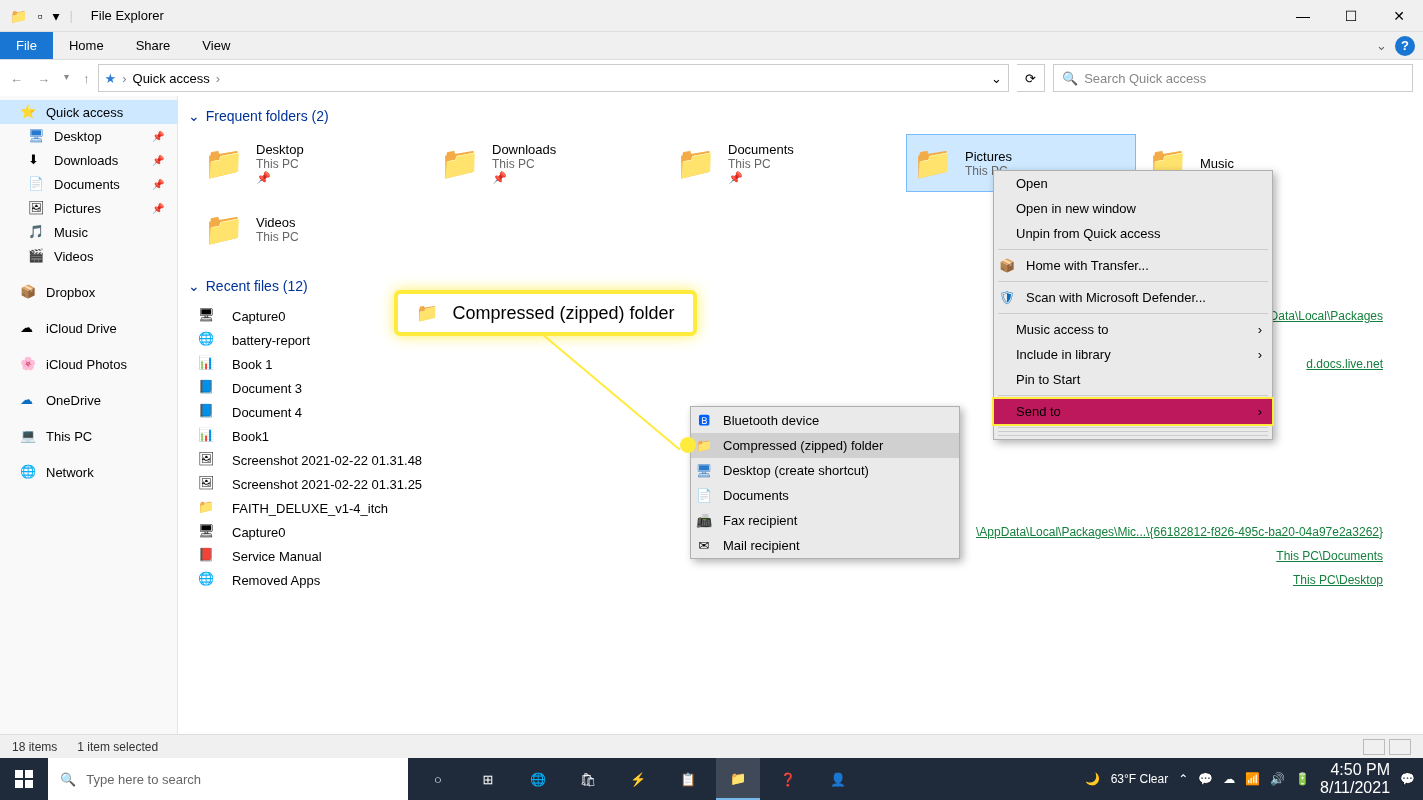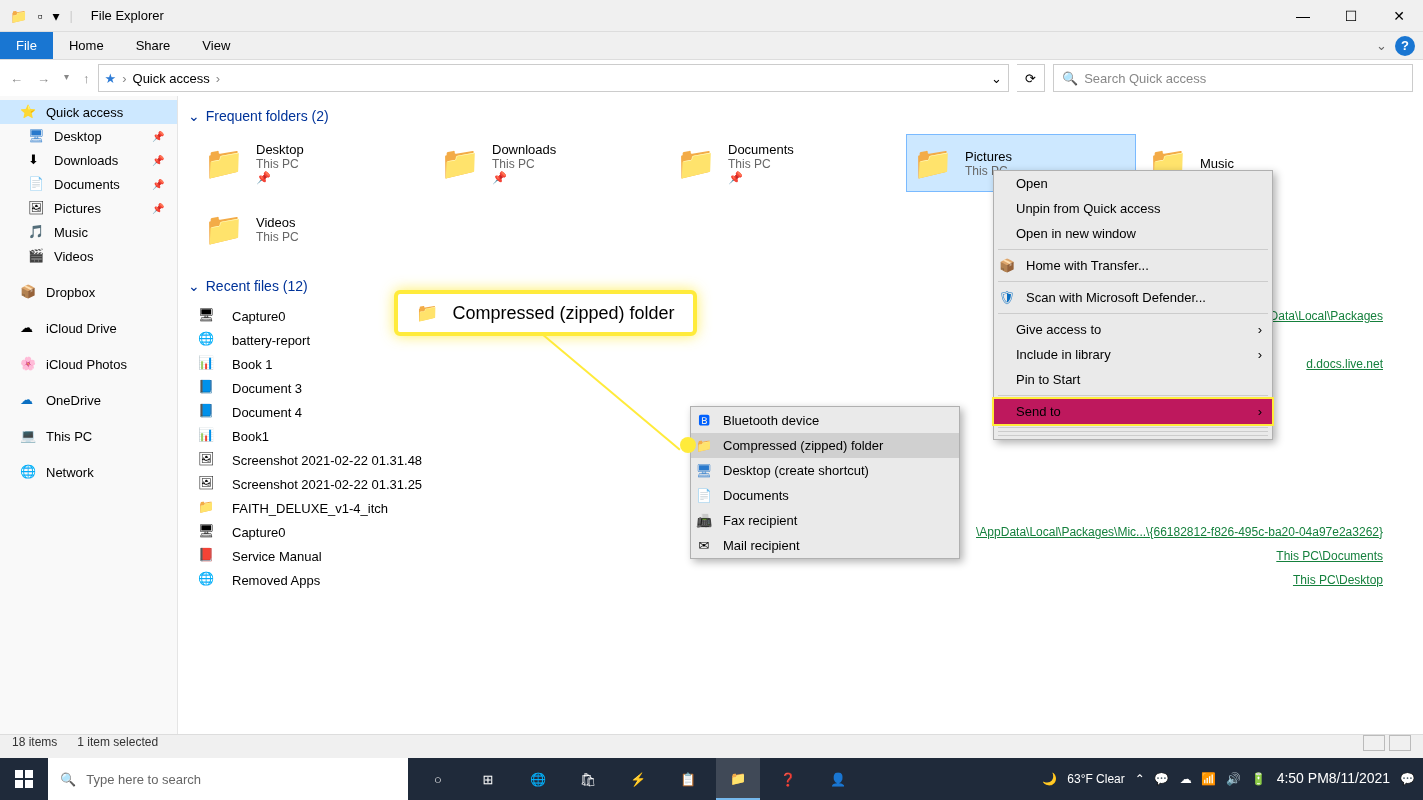--- a/index.html
+++ b/index.html
@@ -33,32 +33,32 @@
 .folders-grid { display: flex; flex-wrap: wrap; padding: 6px 20px; gap: 8px 6px; }
 .folder-item { width: 230px; height: 58px; display: flex; align-items: center; gap: 10px; padding: 4px; }
 .folder-item.selected { background: #cde8ff; border: 1px solid #7abaff; }
 .folder-icon { width: 44px; height: 44px; display: flex; align-items: center; justify-content: center; font-size: 32px; }
 .folder-text { display: flex; flex-direction: column; font-size: 13px; }
 .folder-text .sub { color: #666; font-size: 12px; }
 .files-list { padding: 6px 20px; }
 .file-row { display: flex; align-items: center; padding: 3px 0; gap: 14px; font-size: 13px; }
 .file-icon { width: 20px; height: 18px; display: inline-block; }
 .file-path { margin-left: auto; color: #15803d; font-size: 12px; padding-right: 20px; text-decoration: underline; }
-.statusbar { height: 24px; border-top: 1px solid #ddd; display: flex; padding: 0 12px; font-size: 12px; color: #333; gap: 20px; background: #f0f0f0; }
+.statusbar { height: 24px; border-top: 1px solid #ddd; display: flex; align-items: center; padding: 0 12px; font-size: 12px; color: #333; gap: 20px; background: #f0f0f0; }
 .statusbar .views { margin-left: auto; display: flex; gap: 4px; }
 .view-btn { width: 22px; height: 16px; border: 1px solid #bbb; }
 .taskbar { position: absolute; bottom: 0; left: 0; right: 0; height: 42px; background: #1f2a3a; display: flex; align-items: center; color: #fff; }
 .start-btn { width: 48px; height: 42px; display: flex; align-items: center; justify-content: center; }
 .start-btn svg { fill: #fff; }
 .tb-search { height: 42px; width: 360px; background: #fff; color: #666; display: flex; align-items: center; padding: 0 12px; gap: 10px; }
 .tb-icons { display: flex; gap: 6px; padding-left: 8px; align-items: center; height: 42px; }
 .tb-icon { width: 44px; height: 42px; display: flex; align-items: center; justify-content: center; }
 .tb-icon.active { background: rgba(255,255,255,0.15); border-bottom: 2px solid #76b9ed; }
 .tray { margin-left: auto; display: flex; align-items: center; gap: 10px; padding-right: 8px; font-size: 12px; }
-.tray-time { display: flex; flex-direction: row; align-items: flex-start; line-height: 1.1; font-size: 14px; }
+.tray-time { display: flex; flex-direction: column; align-items: flex-end; line-height: 1.1; font-size: 16px; }
 .context-menu { position: absolute; background: #eaeaea; border: 1px solid #b0b0b0; box-shadow: 3px 3px 8px rgba(0,0,0,0.3); font-size: 13px; z-index: 100; }
 .ctx-item { padding: 5px 22px; display: flex; align-items: center; gap: 10px; position: relative; }
 .ctx-item.highlight { background: #be185d; outline: 2px solid #ffeb3b; }
 .ctx-item.hover { background: #d0d0d0; }
 .ctx-sep { border-top: 1px solid #ccc; margin: 3px 4px; }
 .ctx-arrow { position: absolute; right: 10px; }
 .ctx-icon { width: 18px; text-align: center; margin-left: -18px; }
 .submenu { left: 690px; top: 406px; width: 270px; }
 .mainmenu { left: 962px; top: 170px; width: 280px; margin-left: 31px; }
 .callout { position: absolute; left: 394px; top: 290px; background: #fff; border: 4px solid #ffeb3b; box-shadow: 0 0 14px rgba(255,235,59,0.8); border-radius: 6px; padding: 8px 18px; display: flex; align-items: center; gap: 14px; font-size: 18px; font-weight: 500; z-index: 200; }
@@ -308,38 +308,38 @@
       <div class="view-btn"></div>
     </div>
   </div>
 </div>
 
 <div class="context-menu mainmenu">
   <div class="ctx-item">
       <span>Open</span>
     </div>
   <div class="ctx-item">
+      <span>Open in new window</span>
+    </div>
+  <div class="ctx-item">
       <span>Unpin from Quick access</span>
-    </div>
-  <div class="ctx-item">
-      <span>Open in new window</span>
     </div>
   <div class="ctx-sep"></div>
   <div class="ctx-item">
       <span class="ctx-icon" style="color:#0061fe;">📦</span>
       <span>Home with Transfer...</span>
     </div>
   <div class="ctx-sep"></div>
   <div class="ctx-item">
       <span class="ctx-icon" style="color:#0a6fc2;">🛡</span>
       <span>Scan with Microsoft Defender...</span>
     </div>
   <div class="ctx-sep"></div>
   <div class="ctx-item">
-      <span>Give access to</span>
+      <span>Music access to</span>
       <span class="ctx-arrow">›</span>
     </div>
   <div class="ctx-item">
       <span>Include in library</span>
       <span class="ctx-arrow">›</span>
     </div>
   <div class="ctx-item">
       <span>Pin to Start</span>
     </div>
   <div class="ctx-sep"></div>

